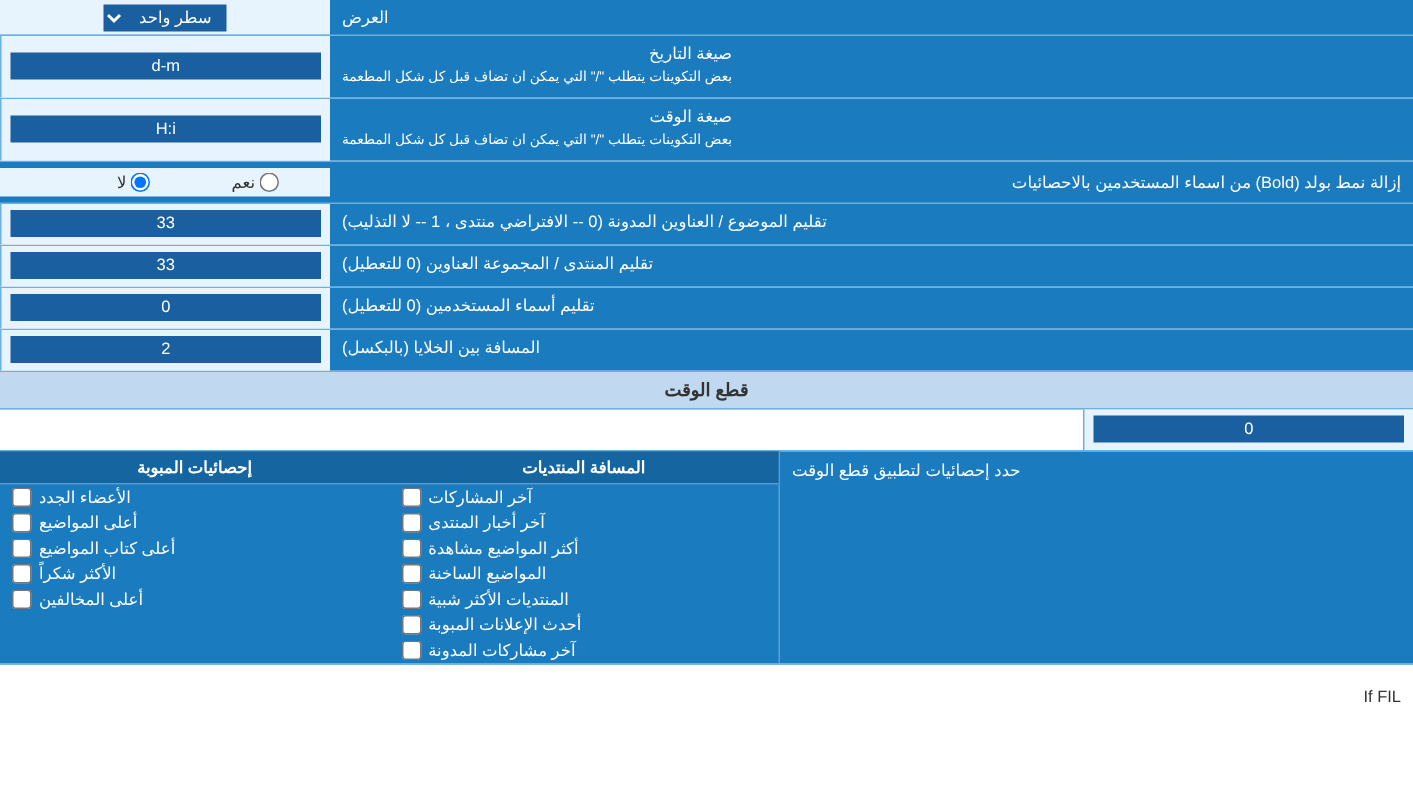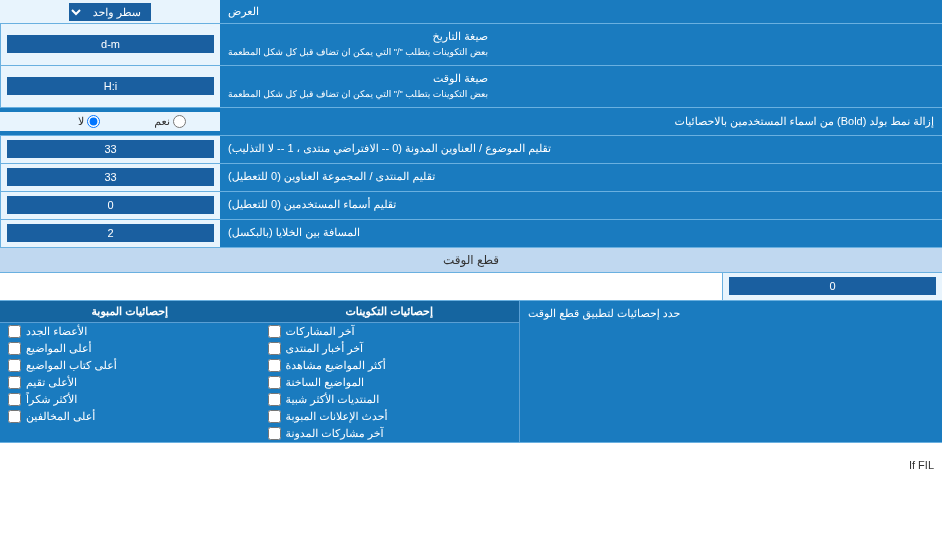--- a/index.html
+++ b/index.html
@@ -47,21 +47,21 @@
       padding: 3px 8px;
       width: 100%;
       text-align: center;
       font-size: 11px;
       font-family: Arial, Tahoma, sans-serif;
     }
 
     .section-header {
       background: #c0d8f0;
       color: #333;
-      font-weight: normal;
+      font-weight: bold;
       font-size: 12px;
       text-align: center;
       padding: 5px;
       border-bottom: 1px solid #6ab0e0;
     }
 
     .radio-row {
       display: flex;
       align-items: center;
       background: #1a7bbf;
@@ -227,21 +227,21 @@
   </div>
 </div>
 
 <div style="background:#1a7bbf; display:flex; border-bottom:1px solid #6ab0e0;">
 
   <div style="flex:1; color:#fff; padding:6px 8px; text-align:right; font-size:11px; display:flex; align-items:flex-start; justify-content:flex-end;">حدد إحصائيات لتطبيق قطع الوقت</div>
 
   <div style="width:520px; background:#1a7bbf; display:flex;">
 
     <div style="flex:1; border-right:1px solid #5a9fd4;">
-      <div style="background:#1565a0; color:#fff; text-align:center; padding:4px; font-size:11px; font-weight:bold; border-bottom:1px solid #5a9fd4;">إحصائيات التكوينات</div>
+      <div style="background:#1565a0; color:#fff; text-align:center; padding:4px; font-size:11px; font-weight:bold; border-bottom:1px solid #5a9fd4;">المسافة المنتديات</div>
       <div class="stats-item">
           <span>آخر المشاركات</span>
           <input type="checkbox" style="">
         </div>
       <div class="stats-item">
           <span>آخر أخبار المنتدى</span>
           <input type="checkbox" style="">
         </div>
       <div class="stats-item">
           <span>أكثر المواضيع مشاهدة</span>
@@ -273,24 +273,20 @@
         </div>
       <div class="stats-item">
           <span>أعلى المواضيع</span>
           <input type="checkbox" style="">
         </div>
       <div class="stats-item">
           <span>أعلى كتاب المواضيع</span>
           <input type="checkbox" style="">
         </div>
       <div class="stats-item">
-          <span>الأعلى تقيم</span>
-          <input type="checkbox" style="">
-        </div>
-      <div class="stats-item">
           <span>الأكثر شكراً</span>
           <input type="checkbox" style="">
         </div>
       <div class="stats-item">
           <span>أعلى المخالفين</span>
           <input type="checkbox" style="">
         </div>
     </div>
   </div>
 </div>

